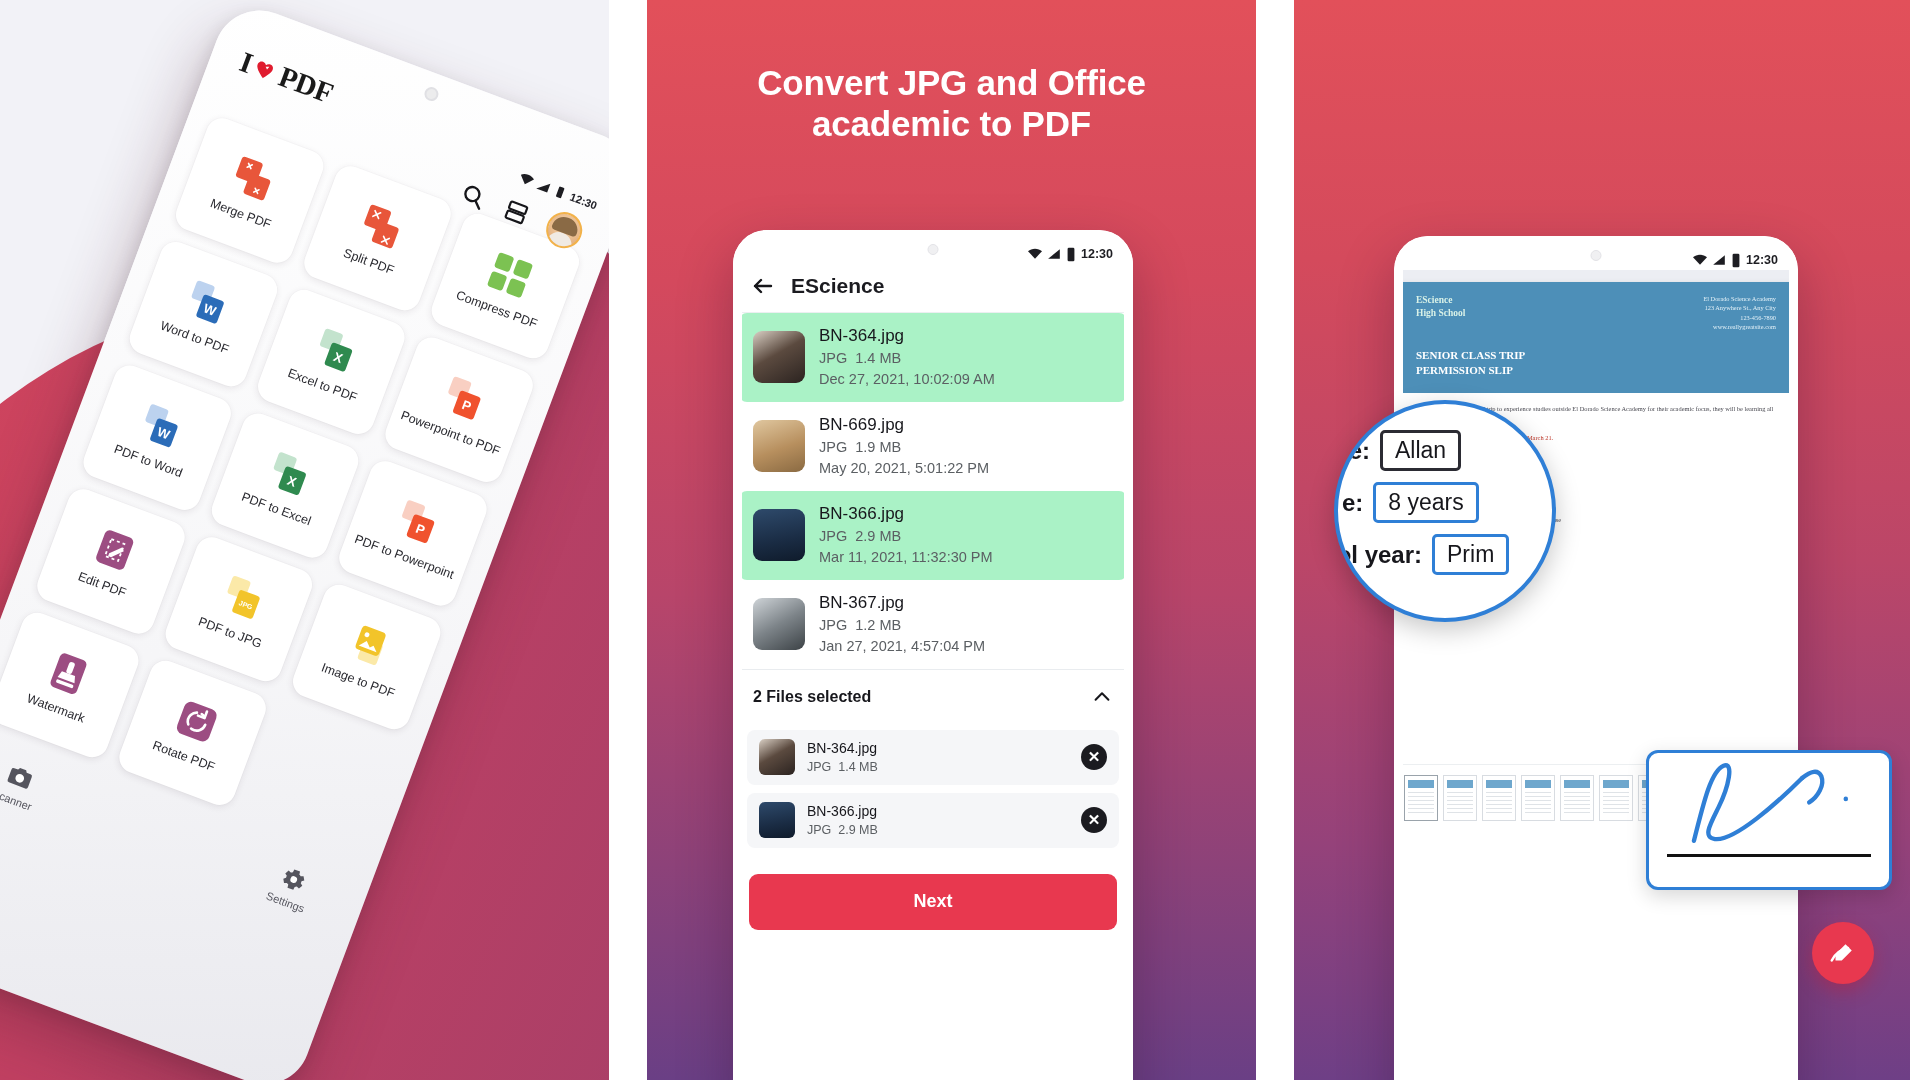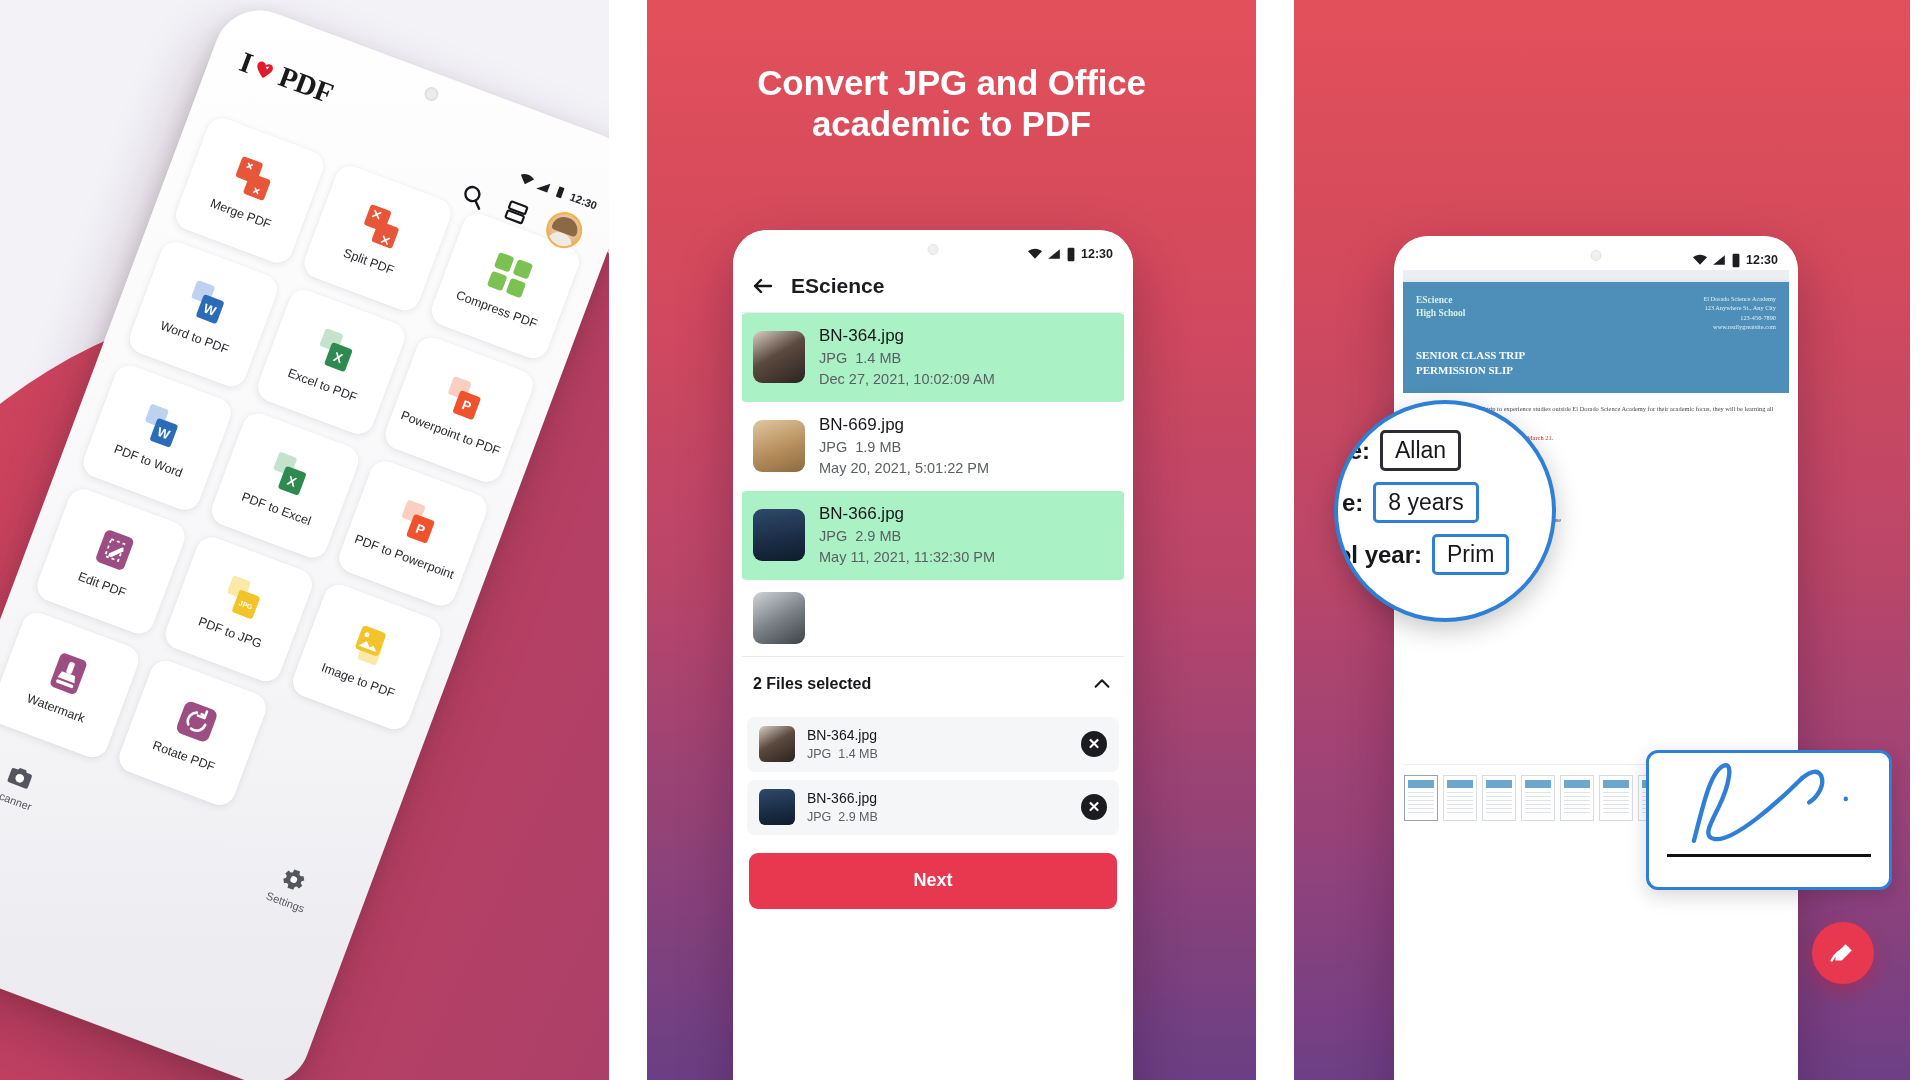--- a/index.html
+++ b/index.html
@@ -165,21 +165,21 @@
     margin: 8px 14px; padding: 9px 12px;
     background:#f5f6f8; border-radius:8px;
   }
   .selrow .thumb{ width:36px;height:36px;border-radius:6px; }
   .selrow .fname{ font-size:14px; }
   .selrow .fmeta{ font-size:12.5px; }
   .rmbtn{ width:26px;height:26px;border-radius:50%;background:#1b1b20;color:#fff;
     display:flex;align-items:center;justify-content:center;font-size:15px;font-weight:700;margin-left:auto;}
 
   .nextbtn{
-    margin: 18px 16px 0 16px; height: 56px; border-radius: 9px;
+    margin: 26px 16px 0 16px; height: 56px; border-radius: 9px;
     background:#e8384f; color:#fff; font-size:18px; font-weight:700;
     display:flex; align-items:center; justify-content:center;
   }
 
   
   .docwrap{ position:relative; background:#eceef3; height: 560px; overflow:hidden;font-family:Liberation Serif, serif; }
   .docpage{ position:absolute; left:6px; right:6px; top:12px; bottom:-60px; background:#fff; box-shadow:0 1px 5px rgba(0,0,0,.10); }
   .dochead{ background:#4d8fb8; color:#fff; padding: 12px 16px 16px 16px; }
   .dochead-top{ display:flex; justify-content:space-between; align-items:flex-start; }
   .school{ font-size:9.5px; font-weight:700; line-height:1.35; color:#d9f2e8; }
@@ -510,25 +510,30 @@
           <span class="fname" style="display:block">BN-669.jpg</span>
           <span class="fmeta" style="display:block"><span>JPG</span>&nbsp;&nbsp;<span>1.9 MB</span></span>
           <span class="fmeta" style="display:block">May 20,  2021, 5:01:22 PM</span>
         </span>
       </div>
       <div class="filerow selected">
         <span class="thumb" style="background:linear-gradient(170deg,#2e4a6b,#1a2c44 60%,#0f1b2b)"></span>
         <span>
           <span class="fname" style="display:block">BN-366.jpg</span>
           <span class="fmeta" style="display:block"><span>JPG</span>&nbsp;&nbsp;<span>2.9 MB</span></span>
-          <span class="fmeta" style="display:block">May 11,  2021, 11:32:30 PM</span>
+          <span class="fmeta" style="display:block">Mar 11,  2021, 11:32:30 PM</span>
         </span>
       </div>
       <div class="filerow">
         <span class="thumb" style="background:linear-gradient(150deg,#cfd4d8,#7d8489 50%,#3c4246)"></span>
+        <span>
+          <span class="fname" style="display:block">BN-367.jpg</span>
+          <span class="fmeta" style="display:block"><span>JPG</span>&nbsp;&nbsp;<span>1.2 MB</span></span>
+          <span class="fmeta" style="display:block">Jan 27,  2021, 4:57:04 PM</span>
+        </span>
       </div>
     </div>
 
     <div class="selbar">
       <span class="selbar-title">2 Files selected</span>
       <span class="chev">
         <svg viewBox="0 0 24 24" fill="none" stroke="currentColor" stroke-width="2.2" stroke-linecap="round" stroke-linejoin="round">
             <path d="M5 15l7-7 7 7"></path>
           </svg>
       </span>

